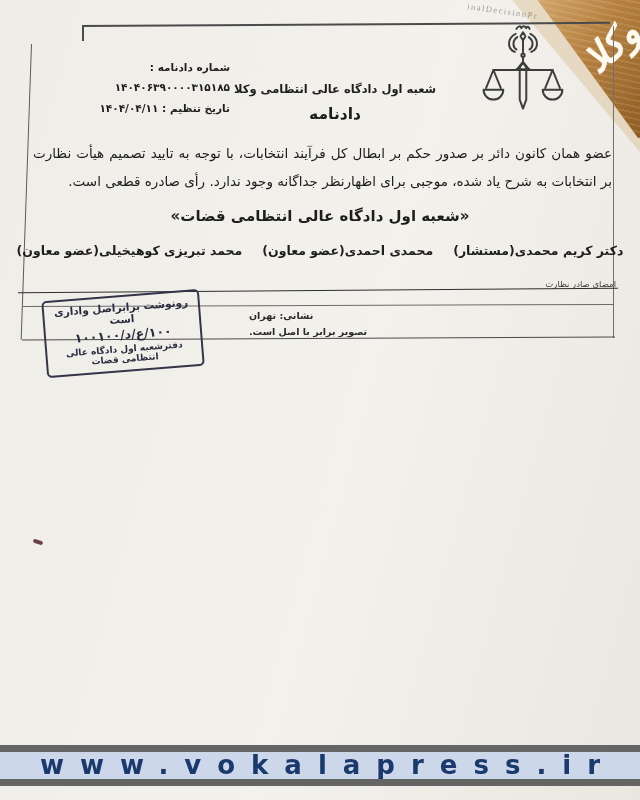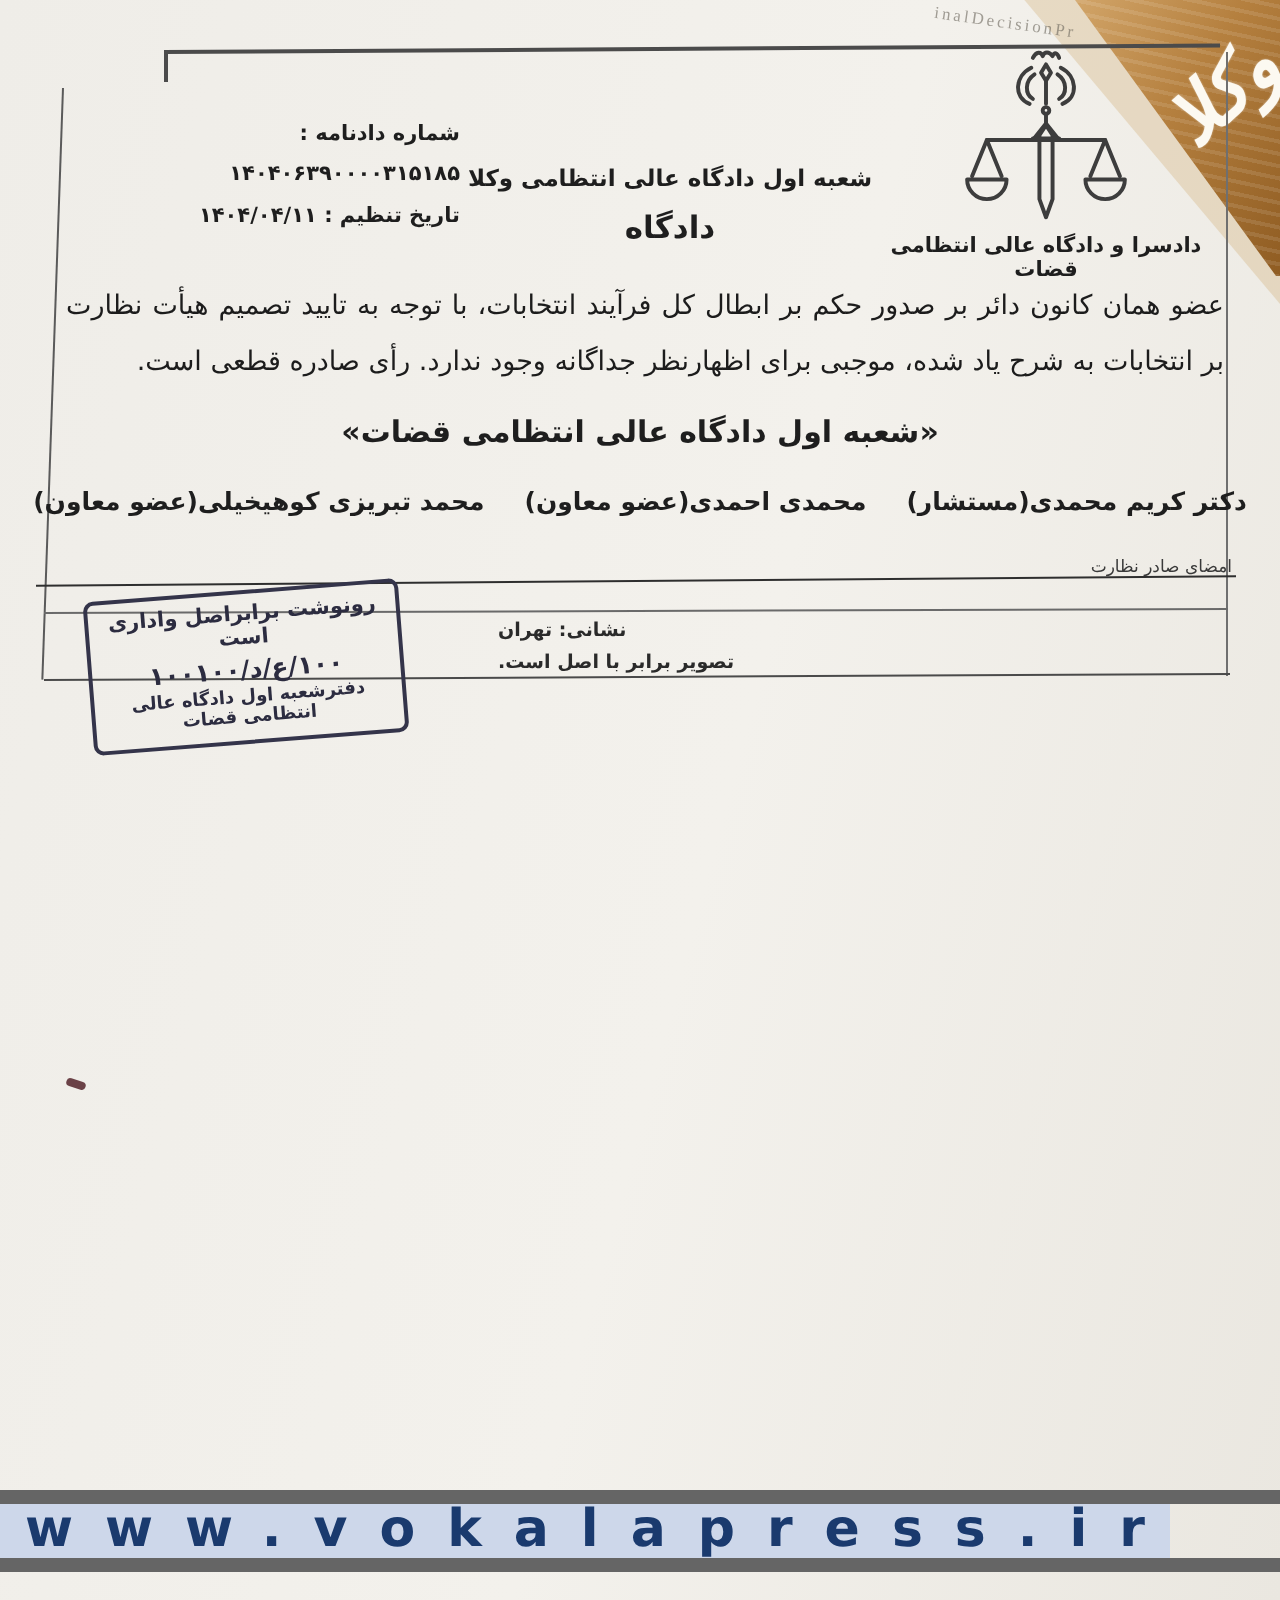--- a/index.html
+++ b/index.html
@@ -53,21 +53,21 @@
   .stamp{left:44px;top:295px;width:146px;transform:rotate(-4.5deg);
     border:2.5px solid #34344a;border-radius:5px;padding:4px 4px 6px;
     text-align:center;direction:rtl;color:#2c2c40;background:transparent;}
   .stamp-l1{font-size:10.5px;font-weight:800;}
   .stamp-l2{font-size:12.5px;font-weight:800;margin:2px 0;}
   .stamp-l3{font-size:9px;font-weight:800;}
   .speck{left:33px;top:540px;width:10px;height:4px;background:#54232a;border-radius:2px;transform:rotate(18deg);opacity:.85;}
   
   .footer-bar{left:0;width:640px;height:7px;background:#656565;}
   .bar-top{top:745px;} .bar-bottom{top:779px;}
-  .footer-band{left:0;top:752px;width:585px;height:27px;background:#cdd7ea;
+  .footer-band{left:0;top:752px;width:640px;height:27px;background:#cdd7ea;
     display:flex;align-items:center;justify-content:center;}
   .footer-url{font-size:26px;font-weight:700;letter-spacing:16px;color:#1a3a6e;
     padding-left:16px;line-height:27px;white-space:nowrap;}
   svg.emblem-svg *{stroke:#3d3d3d;stroke-width:2.4;fill:none;stroke-linecap:round;stroke-linejoin:round;}
 </style>
 </head>
 <body>
 
 <div class="page">
 
@@ -88,21 +88,21 @@
       <span>شماره دادنامه :</span>
       <span>۱۴۰۴۰۶۳۹۰۰۰۰۳۱۵۱۸۵</span>
     </div>
     <div>
       <span>تاریخ تنظیم :</span>
       <span>۱۴۰۴/۰۴/۱۱</span>
     </div>
   </div>
 
   <div class="abs branch-title">شعبه اول دادگاه عالی انتظامی وکلا</div>
-  <div class="abs doc-type">دادگاه</div>
+  <div class="abs doc-type">دادنامه</div>
 
   <svg class="abs emblem emblem-svg" width="88" height="92" viewBox="0 0 100 112">
     <path d="M42,6 C44,2 47,2 48,5 C49,2 52,2 54,5 C55,2 57,3 58,6"></path>
     <path d="M50,10 l3,5 -3,5 -3,-5 z"></path>
     <path d="M50,20 V34"></path>
     <path d="M41,12 C31,17 30,30 40,34"></path>
     <path d="M43,16 C37,20 37,28 42,31"></path>
     <path d="M59,12 C69,17 70,30 60,34"></path>
     <path d="M57,16 C63,20 63,28 58,31"></path>
     <circle cx="50" cy="38" r="2"></circle>
@@ -110,21 +110,20 @@
     <path d="M42,56 L50,46 L58,56"></path>
     <path d="M14,56 H86"></path>
     <path d="M46,53 V92 L50,103 L54,92 V53 L50,47 Z"></path>
     <path d="M42,55 H58"></path>
     <path d="M14,56 L5,78 M14,56 L23,78"></path>
     <path d="M2,80 A12,12 0 0 0 26,80 Z"></path>
     <path d="M86,56 L77,78 M86,56 L95,78"></path>
     <path d="M74,80 A12,12 0 0 0 98,80 Z"></path>
   </svg>
 
-  <div class="abs court-line">دادسرا و دادگاه عالی انتظامی قضات</div>
 
   <div class="abs body-par">عضو همان کانون دائر بر صدور حکم بر ابطال کل فرآیند انتخابات، با توجه به تایید تصمیم هیأت نظارت بر انتخابات به شرح یاد شده، موجبی برای اظهارنظر جداگانه وجود ندارد. رأی صادره قطعی است.</div>
 
   <div class="abs ruling-title">«شعبه اول دادگاه عالی انتظامی قضات»</div>
 
   <div class="abs judges-row">
     <span>دکتر کریم محمدی(مستشار)</span>
     <span>محمدی احمدی(عضو معاون)</span>
     <span>محمد تبریزی کوهیخیلی(عضو معاون)</span>
   </div>

